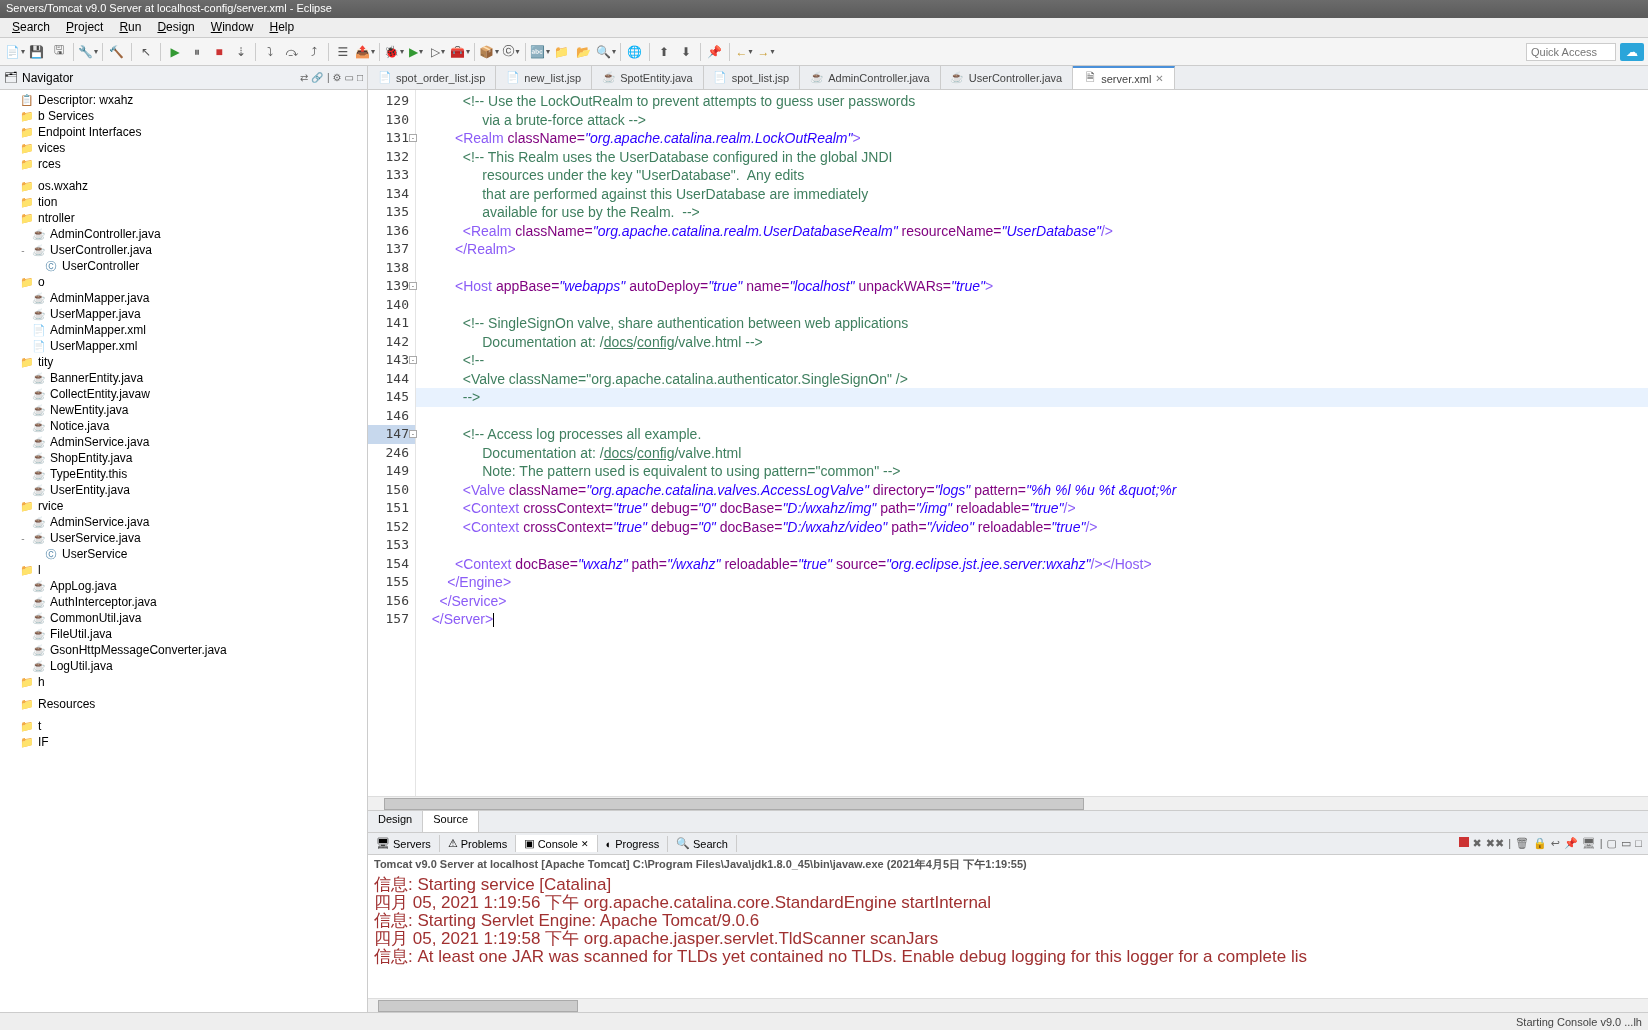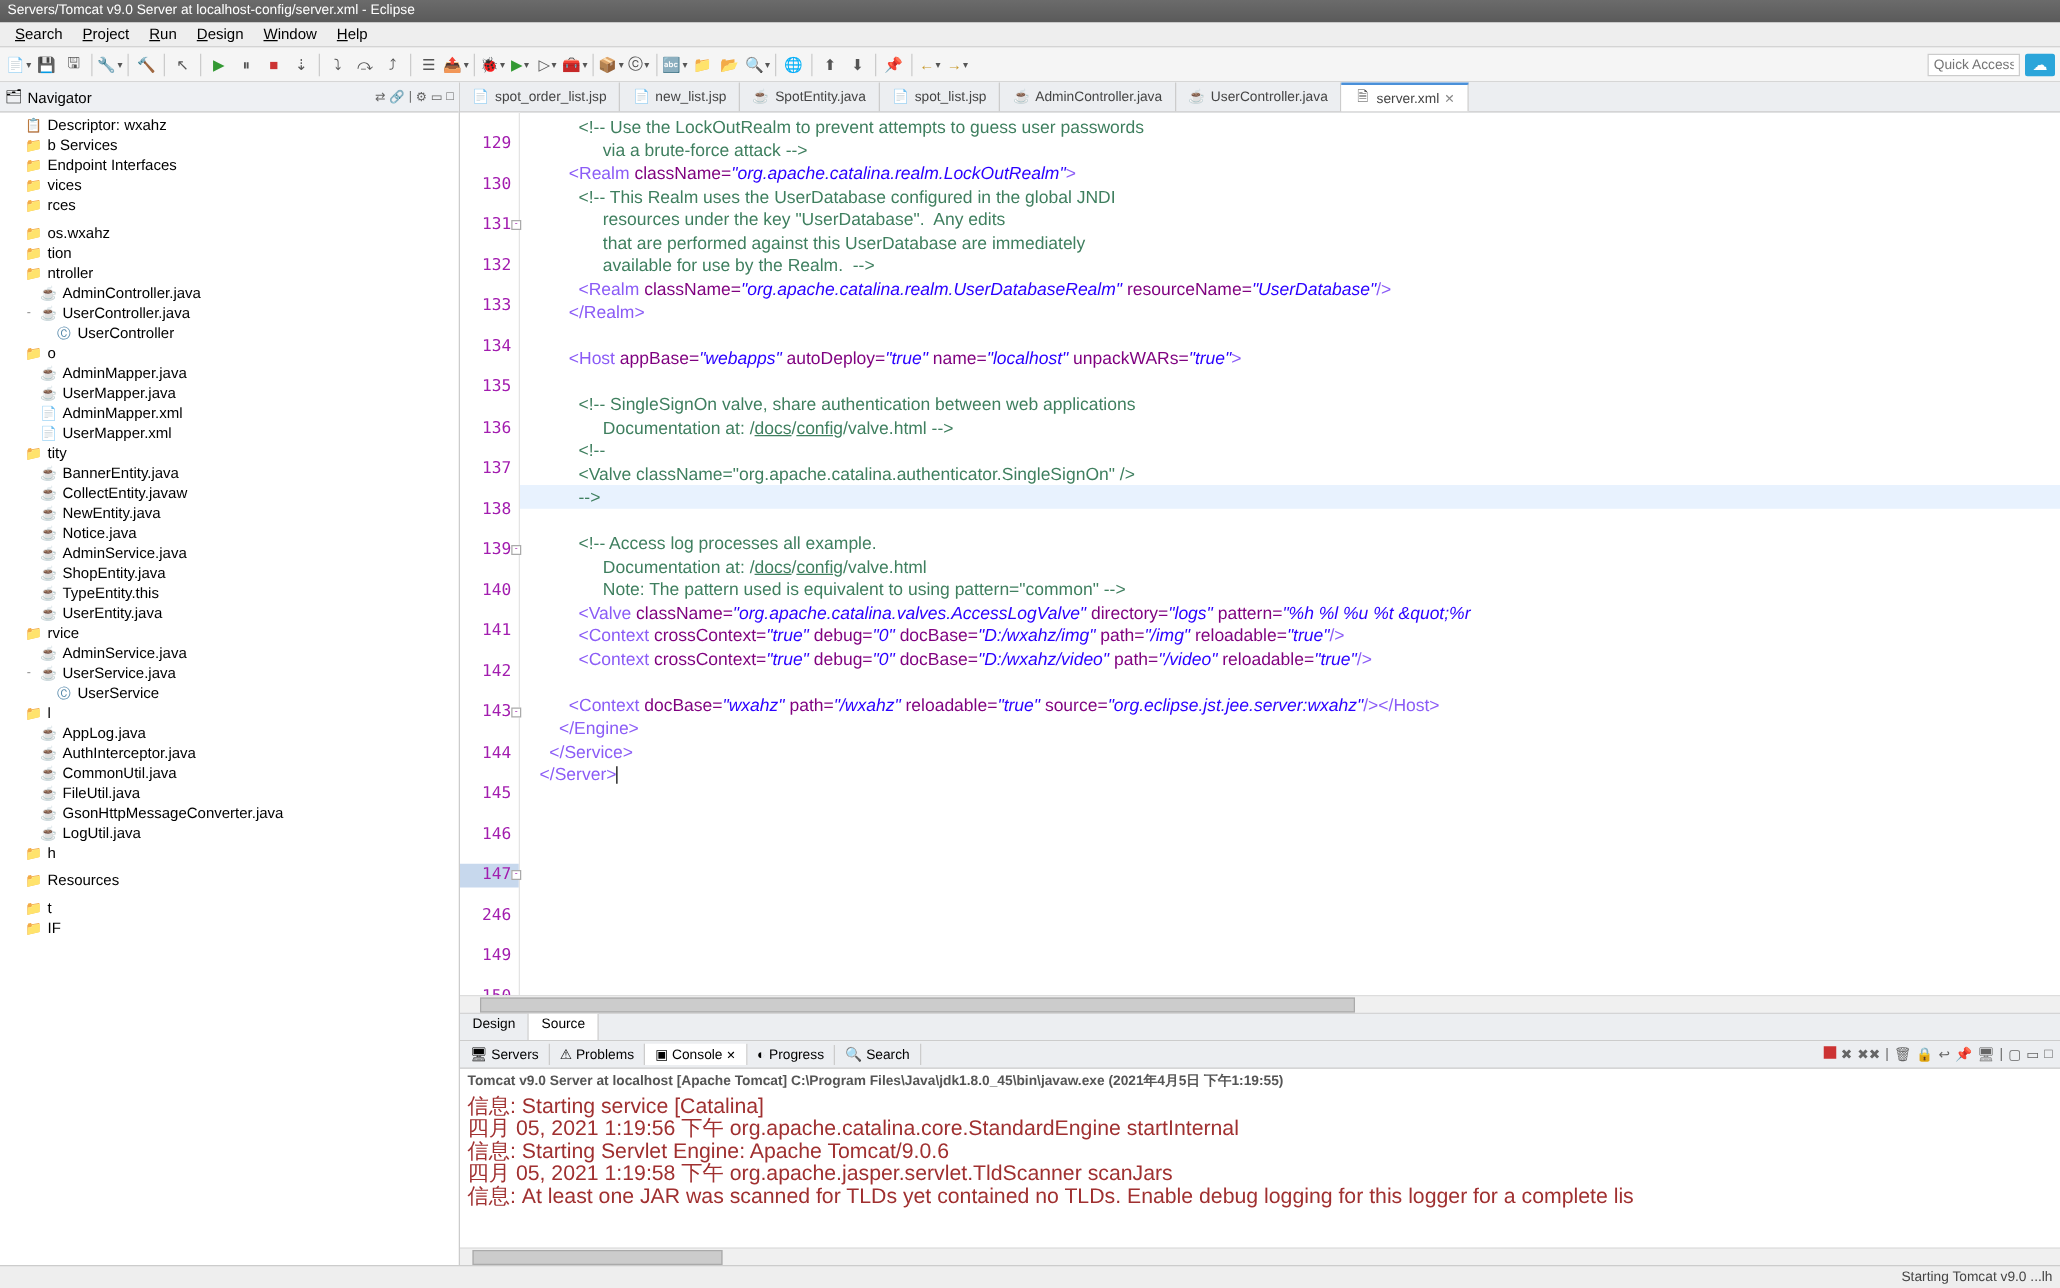--- a/index.html
+++ b/index.html
@@ -8,21 +8,21 @@
 .title-bar { background: linear-gradient(#6b6b6b,#5a5a5a); color: #fff; padding: 2px 6px; font-size: 11px; height: 18px; }
 .menu-bar { background: #eee; display: flex; height: 20px; padding: 0 4px; border-bottom: 1px solid #ccc; }
 .menu-bar span { padding: 2px 8px; cursor: default; }
 .menu-bar span u { text-decoration: underline; }
 
 .toolbar { background: #f5f5f5; display: flex; height: 28px; align-items: center; padding: 0 4px; border-bottom: 1px solid #ccc; }
 .toolbar .tb-icon { width: 18px; height: 18px; margin: 0 2px; display: inline-flex; align-items: center; justify-content: center; font-size: 12px; color: #555; }
 .toolbar .tb-sep { width: 1px; height: 18px; background: #ccc; margin: 0 3px; }
 .toolbar .dd::after { content: "▾"; font-size: 8px; margin-left: 1px; color: #555; }
 .quick-access { margin-left: auto; display: flex; align-items: center; }
-.quick-access input { border: 1px solid #ccc; height: 18px; width: 74px; padding: 0 4px; font-size: 11px; }
+.quick-access input { border: 1px solid #ccc; height: 18px; width: 90px; padding: 0 4px; font-size: 11px; }
 .cloud-badge { background: #2ba5da; color: #fff; padding: 2px 6px; margin-left: 4px; border-radius: 2px; }
 
 .workspace { display: flex; height: calc(1030px - 18px - 20px - 28px - 18px); }
 
 .navigator { width: 368px; background: #fff; border-right: 1px solid #ccc; display: flex; flex-direction: column; }
 .nav-header { display: flex; align-items: center; background: #eef0f3; border-bottom: 1px solid #ccc; height: 24px; padding: 0 4px; }
 .nav-header .title { display: flex; align-items: center; gap: 4px; font-size: 12px; }
 .nav-header .icons { margin-left: auto; display: flex; gap: 3px; color: #666; font-size: 10px; }
 .nav-tree { flex: 1; overflow-y: auto; padding: 2px 0; font-size: 12px; }
 .nav-tree .item { padding: 1px 4px 1px 10px; white-space: nowrap; display: flex; align-items: center; gap: 4px; }
@@ -38,21 +38,21 @@
 .ico-desc { color: #888; }
 
 .editor-area { flex: 1; display: flex; flex-direction: column; background: #fff; }
 .editor-tabs { display: flex; background: #eceef1; height: 24px; border-bottom: 1px solid #ccc; }
 .editor-tabs .tab { display: flex; align-items: center; padding: 0 10px; gap: 4px; border-right: 1px solid #ccc; font-size: 11px; color: #444; cursor: default; }
 .editor-tabs .tab.active { background: #fff; border-top: 2px solid #4a90d9; }
 .editor-tabs .tab .close { font-size: 10px; color: #888; }
 
 .code-wrap { flex: 1; display: flex; overflow: hidden; }
 .gutter { background: #fff; border-right: 1px solid #e4e4e4; padding: 2px 0; text-align: right; width: 48px; }
-.gutter .ln { color: #a21caf; font-family: Consolas, monospace; font-size: 13px; padding: 0 6px 0 4px; height: 18.5px; line-height: 18.5px; position: relative; margin-top: 14px; }
+.gutter .ln { color: #404040; font-family: Consolas, monospace; font-size: 13px; padding: 0 6px 0 4px; height: 18.5px; line-height: 18.5px; position: relative; }
 .gutter .ln .fold { position: absolute; right: -2px; width: 8px; height: 8px; border: 1px solid #aaa; background: #fff; font-size: 7px; line-height: 6px; text-align: center; top: 5px; }
 .code { flex: 1; font-family: Consolas, monospace; font-size: 14px; padding: 2px 0; overflow: auto; white-space: pre; line-height: 18.5px; }
 .code .line { height: 18.5px; padding-left: 4px; }
 .code .hl-line { background: #e8f2fe; }
 .c-comment { color: #3f7f5f; }
 .c-tag { color: #8b5cf6; }
 .c-attr { color: #7f007f; }
 .c-string { color: #2a00ff; font-style: italic; }
 .c-cursor { display:inline-block; width:1px; height:14px; background:#000; vertical-align:middle; }
 
@@ -466,14 +466,14 @@
       <div class="console-desc">Tomcat v9.0 Server at localhost [Apache Tomcat] C:\Program Files\Java\jdk1.8.0_45\bin\javaw.exe (2021年4月5日 下午1:19:55)</div>
       <div class="console-out" id="console-out"><div class="err">信息: Starting service [Catalina]</div><div class="err">四月 05, 2021 1:19:56 下午 org.apache.catalina.core.StandardEngine startInternal</div><div class="err">信息: Starting Servlet Engine: Apache Tomcat/9.0.6</div><div class="err">四月 05, 2021 1:19:58 下午 org.apache.jasper.servlet.TldScanner scanJars</div><div class="err">信息: At least one JAR was scanned for TLDs yet contained no TLDs. Enable debug logging for this logger for a complete lis</div></div>
       <div class="hscroll">
           <div class="thumb" style="left:10px;width:200px"></div>
         </div>
     </div>
   </div>
 </div>
 
 <div class="status-bar">
-  <span>Starting Tomcat v9.0 ...lh</span>
+  <span>Starting Console v9.0 ...lh</span>
 </div>
 
 </body></html>

